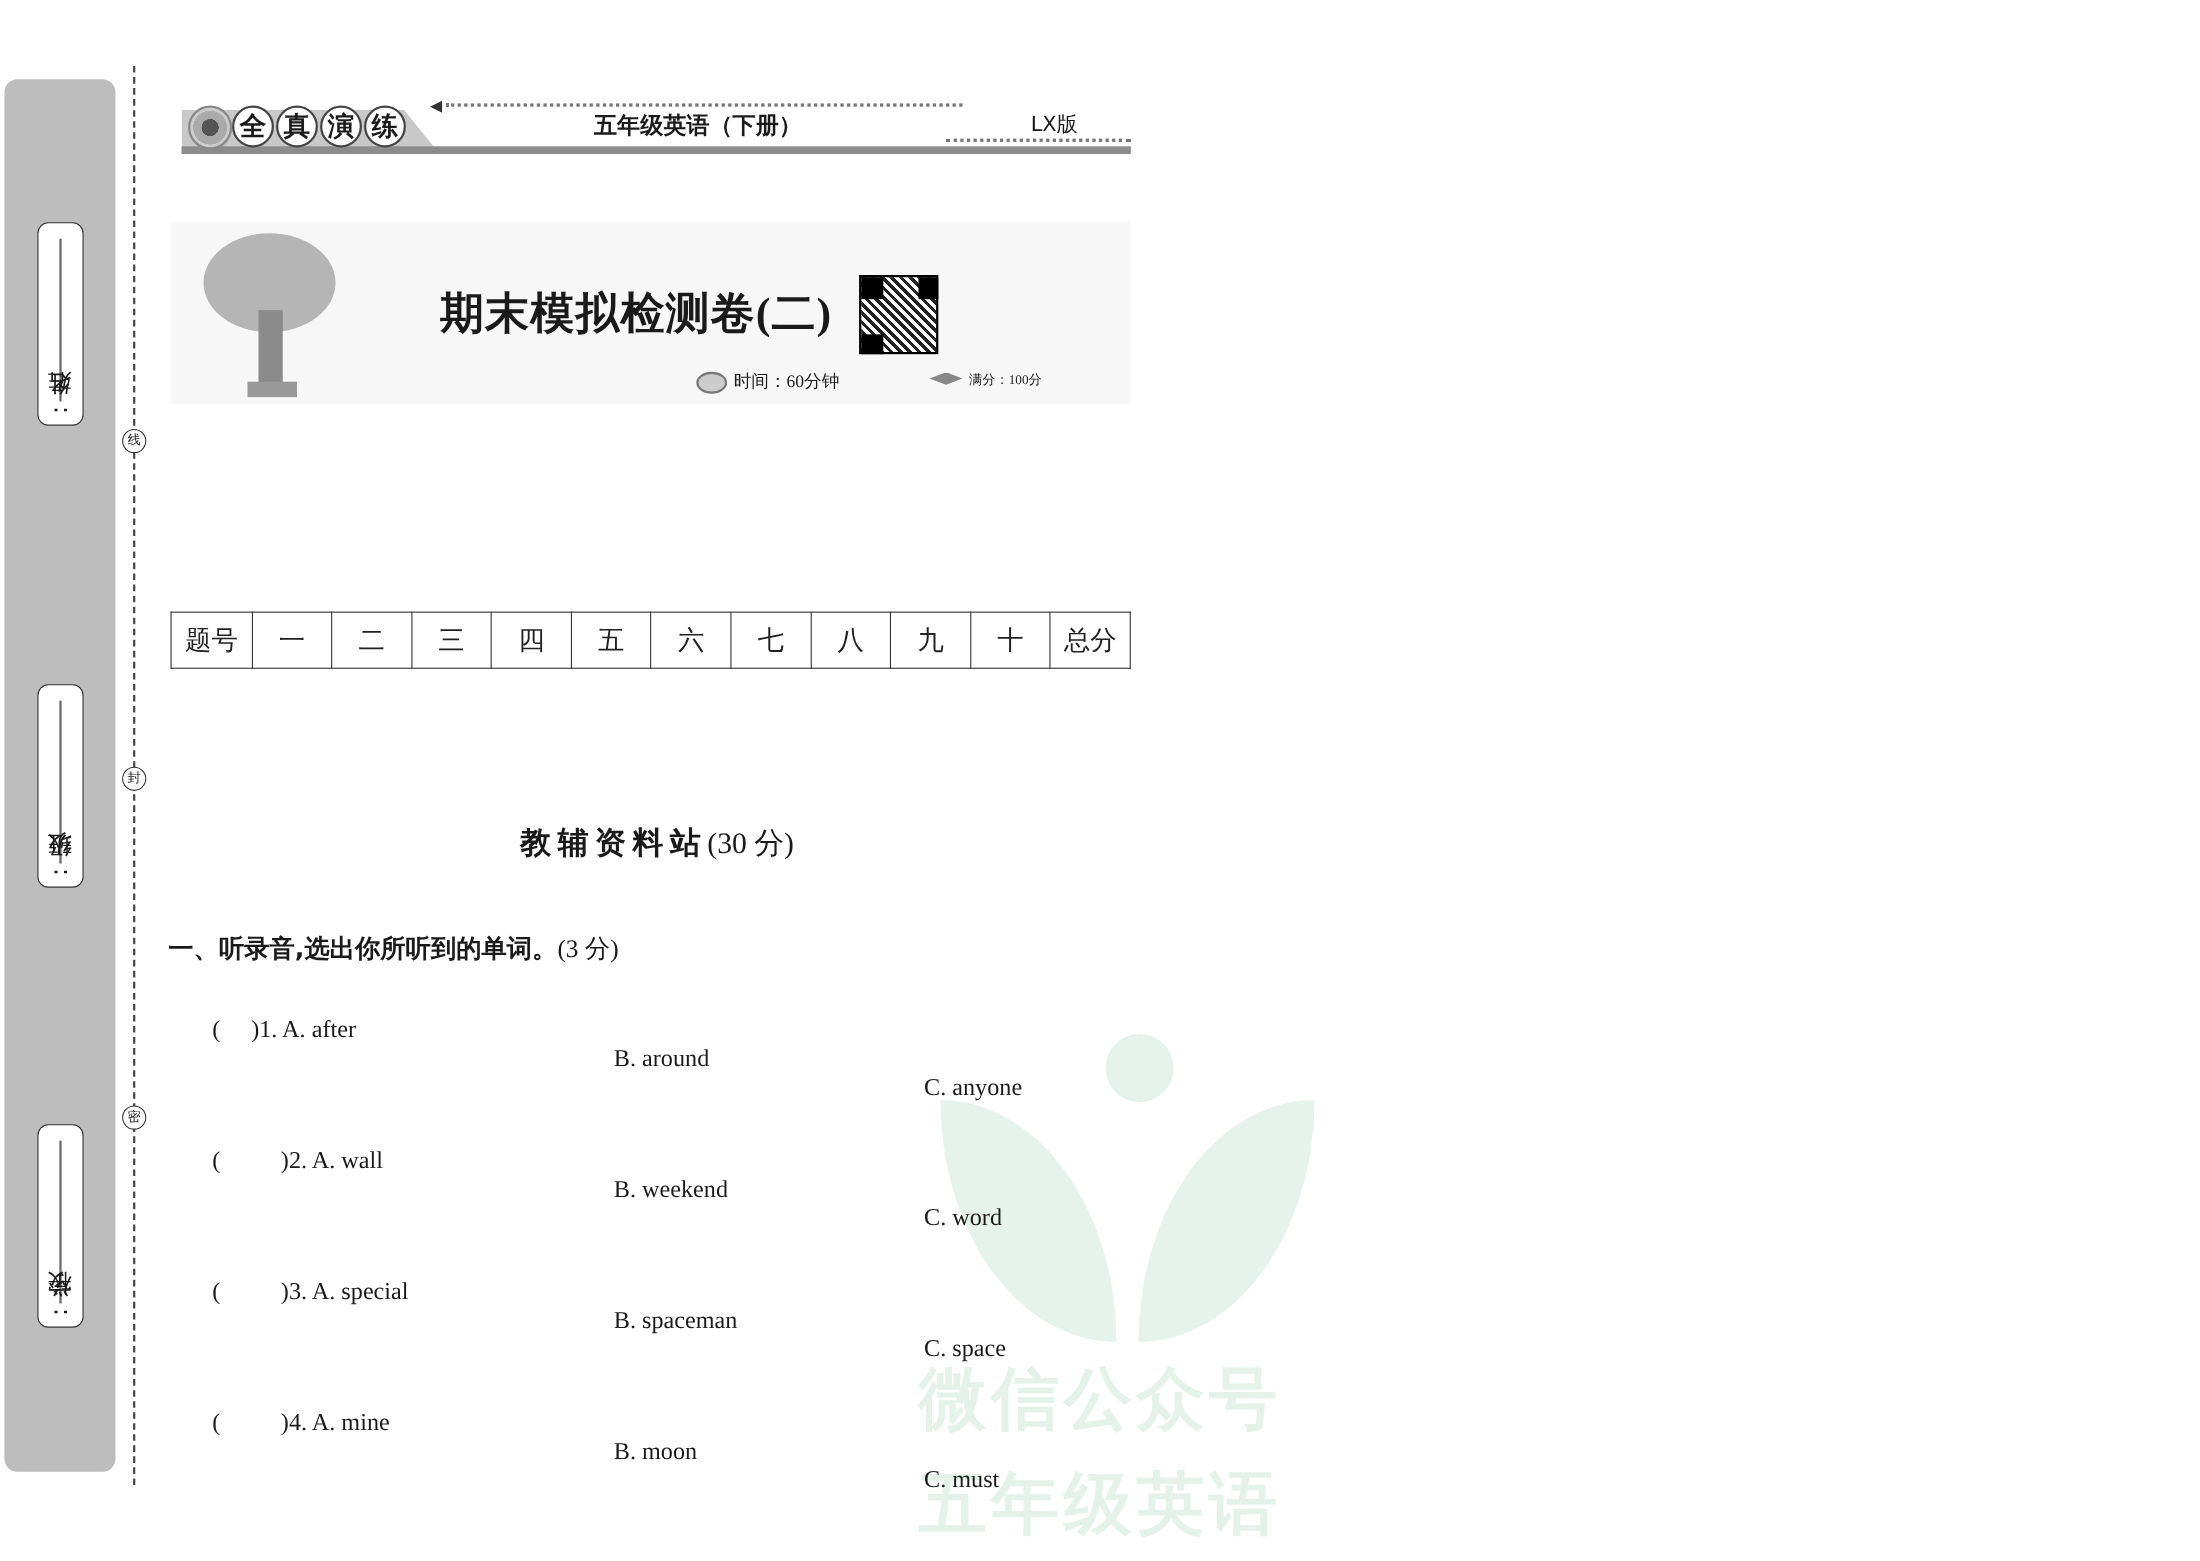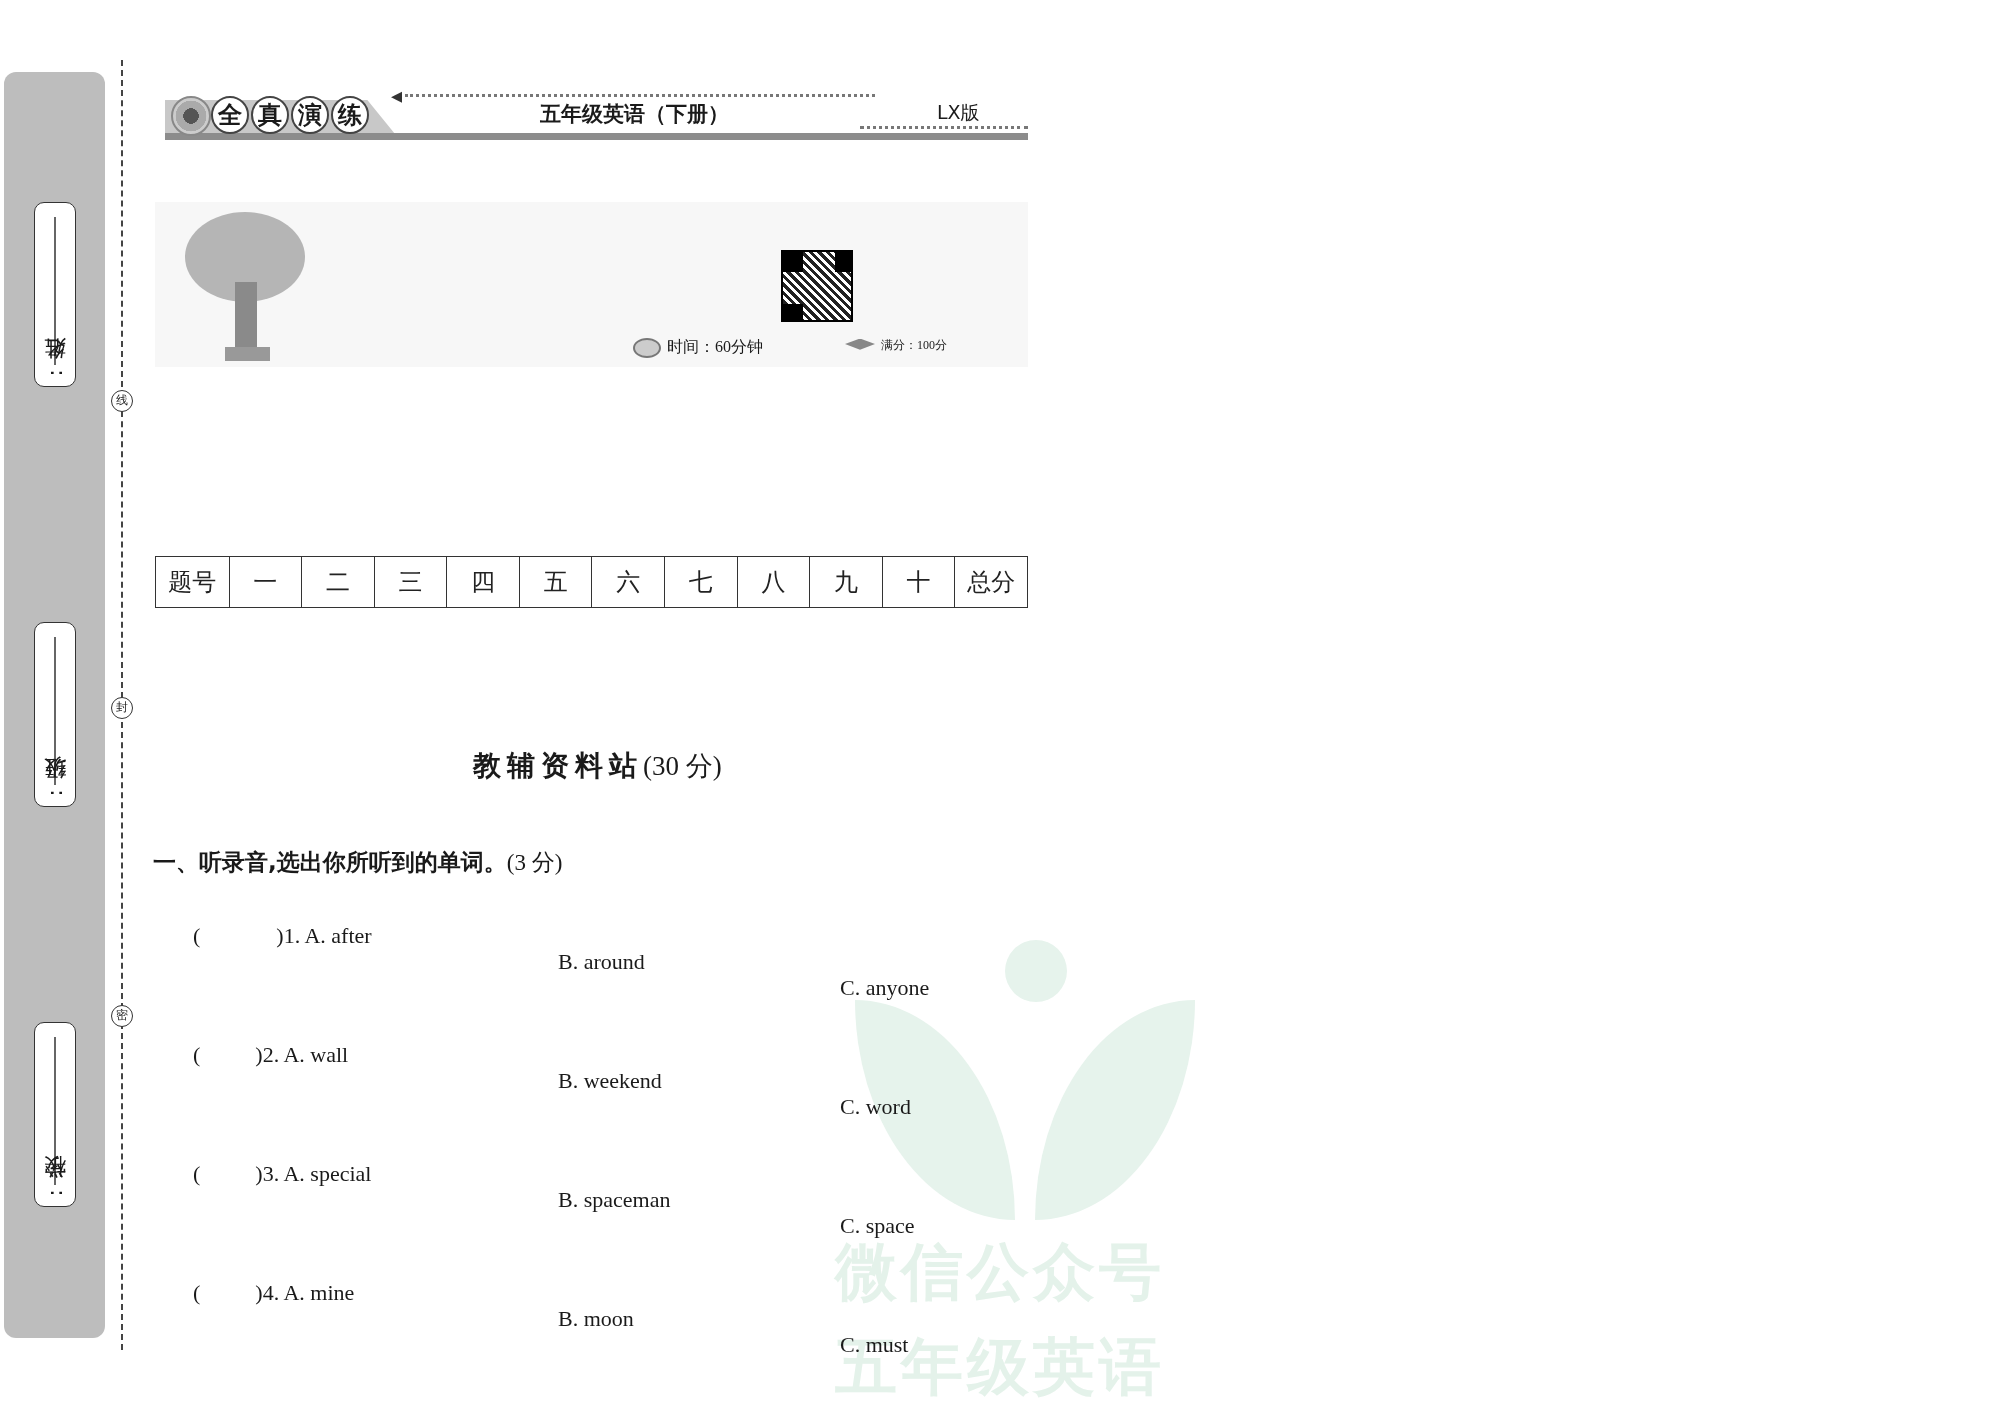--- a/index.html
+++ b/index.html
@@ -123,20 +123,21 @@
   <div id="book-title" class="sans">五年级英语（下册）</div>
   <div id="edition" class="sans">LX版</div>
 </div>
 
 <div id="title-area" class="abs content">
   <div id="tree">
     <div class="crown"></div>
       <div class="trunk"></div>
       <div class="books"></div>
   </div>
+  <div id="exam-title">期末模拟检测卷(二)</div>
   <div id="qr"></div>
   <div id="time-info">
     <span class="ico-clock"></span>
     <span>时间：60分钟</span>
   </div>
   <div id="score-info">
     <span class="ico-cap"></span>
     <span>满分：100分</span>
   </div>
 </div>
@@ -161,21 +162,21 @@
   </table>
 
 <div class="part-title content" style="left:473px;top:468px;">
   <span>教辅资料站</span><span class="pts">(30 分)</span>
 </div>
 
 <div class="sec-title content" style="left:153px;top:530px;">
   <span>一、听录音,选出你所听到的单词。</span><span class="pts">(3 分)</span>
 </div>
 
-<div class="row content" style="left:193px;top:575px;"><span>(</span><span style="margin-left:76px">)1. A. after</span></div>
+<div class="row content" style="left:193px;top:575px;"><span>(</span><span style="margin-left:28px">)1. A. after</span></div>
 <div class="row content" style="left:558px;top:575px;">B. around</div>
 <div class="row content" style="left:840px;top:575px;">C. anyone</div>
 
 <div class="row content" style="left:193px;top:616px;"><span>(</span><span style="margin-left:55px">)2. A. wall</span></div>
 <div class="row content" style="left:558px;top:616px;">B. weekend</div>
 <div class="row content" style="left:840px;top:616px;">C. word</div>
 
 <div class="row content" style="left:193px;top:657px;"><span>(</span><span style="margin-left:55px">)3. A. special</span></div>
 <div class="row content" style="left:558px;top:657px;">B. spaceman</div>
 <div class="row content" style="left:840px;top:657px;">C. space</div>

